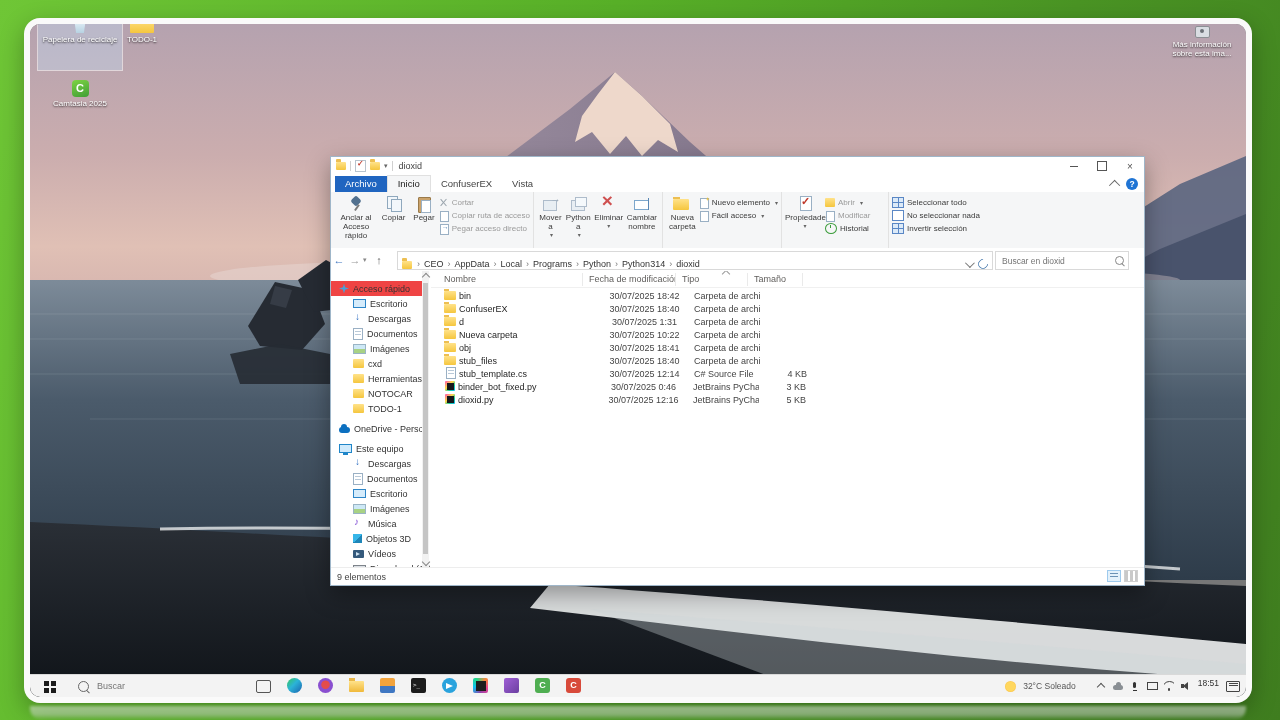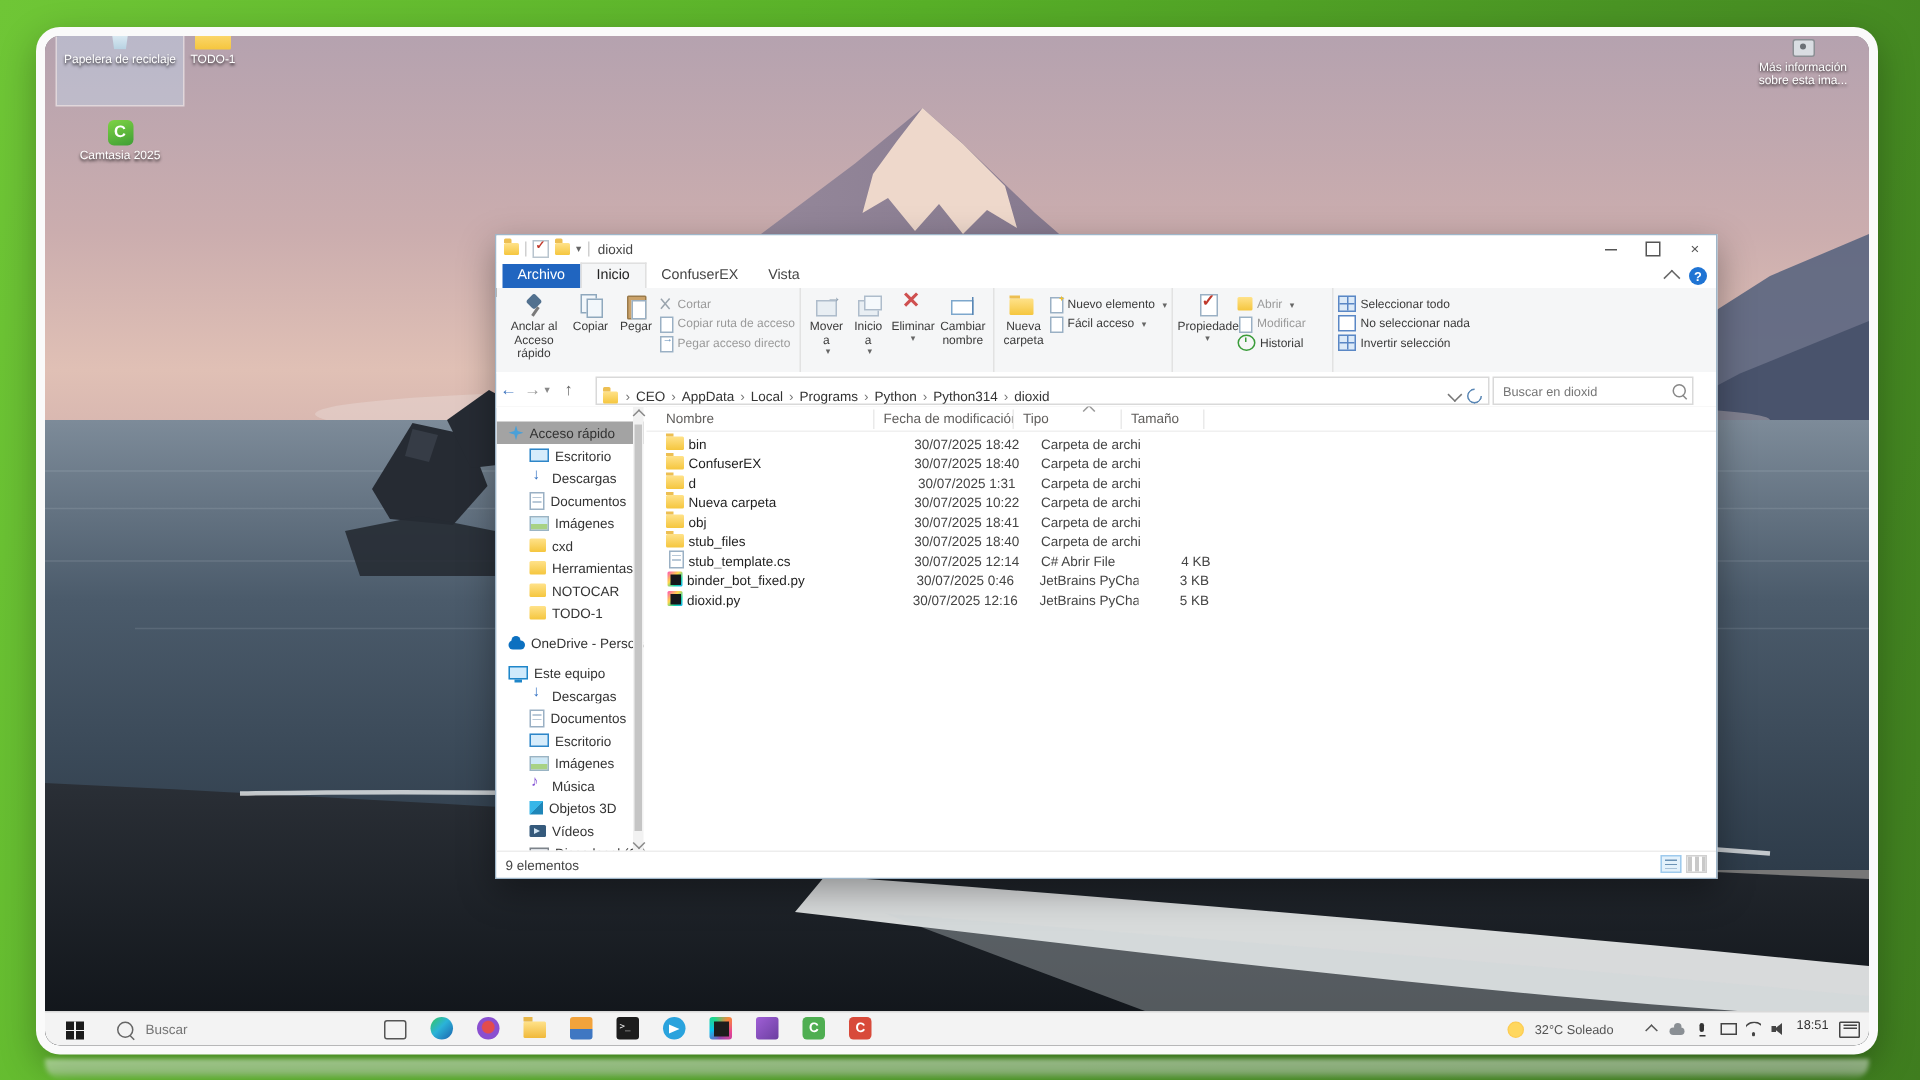--- a/index.html
+++ b/index.html
@@ -110,21 +110,21 @@
   .refresh{width:8px;height:8px;border:1.3px solid #5a87b5;border-radius:50%;border-top-color:transparent;transform:rotate(45deg);}
   .searchbox{position:absolute;left:664px;top:3px;width:124px;height:17px;border:1px solid #d9d9d9;display:flex;align-items:center;background:#fff;padding:0 4px;}
   .searchbox input{border:none;outline:none;flex:1;font-size:8.5px;color:#777;font-family:"Liberation Sans",sans-serif;background:transparent;min-width:0;}
   .mag{width:7px;height:7px;border:1.2px solid #888;border-radius:50%;position:relative;flex:none;}
   .mag::after{content:"";position:absolute;left:6px;top:6px;width:4px;height:1.2px;background:#888;transform:rotate(45deg);transform-origin:0 0;}
   
   .wbody{position:absolute;left:0;top:114px;right:0;bottom:17px;overflow:hidden;}
   .sidebar{position:absolute;left:0;top:0;width:100px;bottom:0;background:#fff;overflow:hidden;padding-top:10px;box-sizing:border-box;}
   .snode{height:15px;display:flex;align-items:center;gap:4px;padding-left:8px;font-size:9px;color:#333;white-space:nowrap;overflow:hidden;width:90px;}
   .snode.child{padding-left:22px;}
-  .snode.selected{background:#a3a3a3;}
+  .snode.selected{background:#ef4444;}
   .slabel{overflow:hidden;text-overflow:clip;}
   .gap5{height:5px;}
   .qa{width:10px;height:10px;background:#4aa0d8;flex:none;
     clip-path:polygon(50% 0,61% 38%,100% 50%,61% 62%,50% 100%,39% 62%,0 50%,39% 38%);}
   .sic{width:11px;height:9px;flex:none;position:relative;}
   .sic[data-icon="folder-icon"]{background:linear-gradient(#ffe28a,#f5c63e);border-radius:1px;}
   .sic[data-icon="desktop-icon"]{border:1px solid #2e86c8;background:#d6ecfb;height:7px;}
   .sic[data-icon="download-icon"]::before{content:"\2193";position:absolute;left:2px;top:-3px;color:#2f6fc2;font-weight:bold;font-size:10px;}
   .sic[data-icon="document-icon"]{background:#fff;border:1px solid #9ab0c4;width:8px;height:10px;}
   .sic[data-icon="document-icon"]::before{content:"";position:absolute;inset:2px 1px;background:repeating-linear-gradient(180deg,#b9c9d8 0 1px,transparent 1px 3px);}
@@ -365,21 +365,21 @@
         <span class="glabel">Portapapeles</span>
       </div>
 
       <div class="rgroup" style="width:122px;">
         <div class="rbig dd" style="width:27px;justify-content:space-between;">
           <span class="ri ri-move"></span>
           <span class="rlabel">Mover a</span>
         </div>
         <div class="rbig dd" style="width:27px;">
           <span class="ri ri-copy2"></span>
-          <span class="rlabel">Inicio a</span>
+          <span class="rlabel">Python a</span>
         </div>
         <div class="rbig ddb" style="width:28px;">
           <span class="ri ri-del"></span>
           <span class="rlabel">Eliminar</span>
         </div>
         <div class="rbig" style="width:32px;">
           <span class="ri ri-ren"></span>
           <span class="rlabel">Cambiar nombre</span>
         </div>
         <span class="glabel">Organizar</span>
@@ -653,21 +653,21 @@
             <span class="fname">stub_files</span>
             <span class="fdate">30/07/2025 18:40</span>
             <span class="ftype">Carpeta de archivos</span>
             <span class="fsize"></span>
           </div>
 
           <div class="frow">
             <span class="fi" data-icon="cs-file-icon"></span>
             <span class="fname">stub_template.cs</span>
             <span class="fdate">30/07/2025 12:14</span>
-            <span class="ftype">C# Abrir File</span>
+            <span class="ftype">C# Source File</span>
             <span class="fsize">4 KB</span>
           </div>
 
           <div class="frow">
             <span class="fi" data-icon="pycharm-file-icon"></span>
             <span class="fname">binder_bot_fixed.py</span>
             <span class="fdate">30/07/2025 0:46</span>
             <span class="ftype">JetBrains PyCharm</span>
             <span class="fsize">3 KB</span>
           </div>

